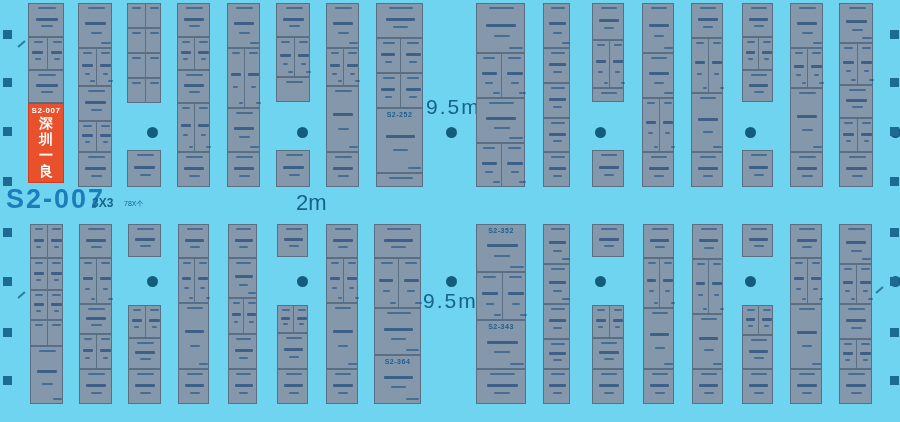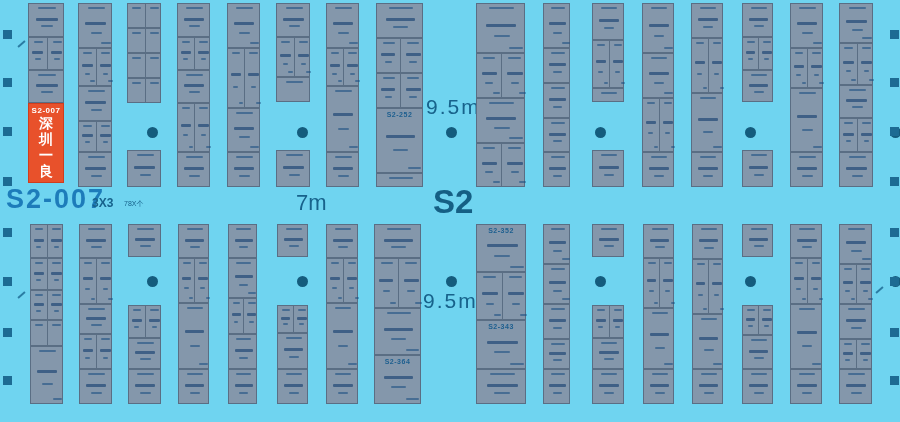--- a/index.html
+++ b/index.html
@@ -28,22 +28,21 @@
   .hl-name{width:100%;text-align:center;}
   .hl-char{font-size:14px;font-weight:bold;color:#ffffff;line-height:16px;}
 </style>
 </head>
 <body>
 
 <div id="plan">
   <div class="lbl bigid">S2-007</div>
   <div class="lbl size">3X3</div>
   <div class="lbl count">78X个</div>
-  <div class="lbl mid7">7m</div>
-  <div class="lbl hall">S2</div>
+  <div class="lbl mid7">2m</div>
   <div class="lbl m95 top">9.5m</div>
   <div class="lbl m95 bot">9.5m</div>
 
   <div id="hl">
     <div class="hl-id">S2-007</div>
     <div class="hl-name" id="hlname">
         <div class="hl-char">深</div>
         <div class="hl-char">圳</div>
         <div class="hl-char">一</div>
         <div class="hl-char">良</div>

